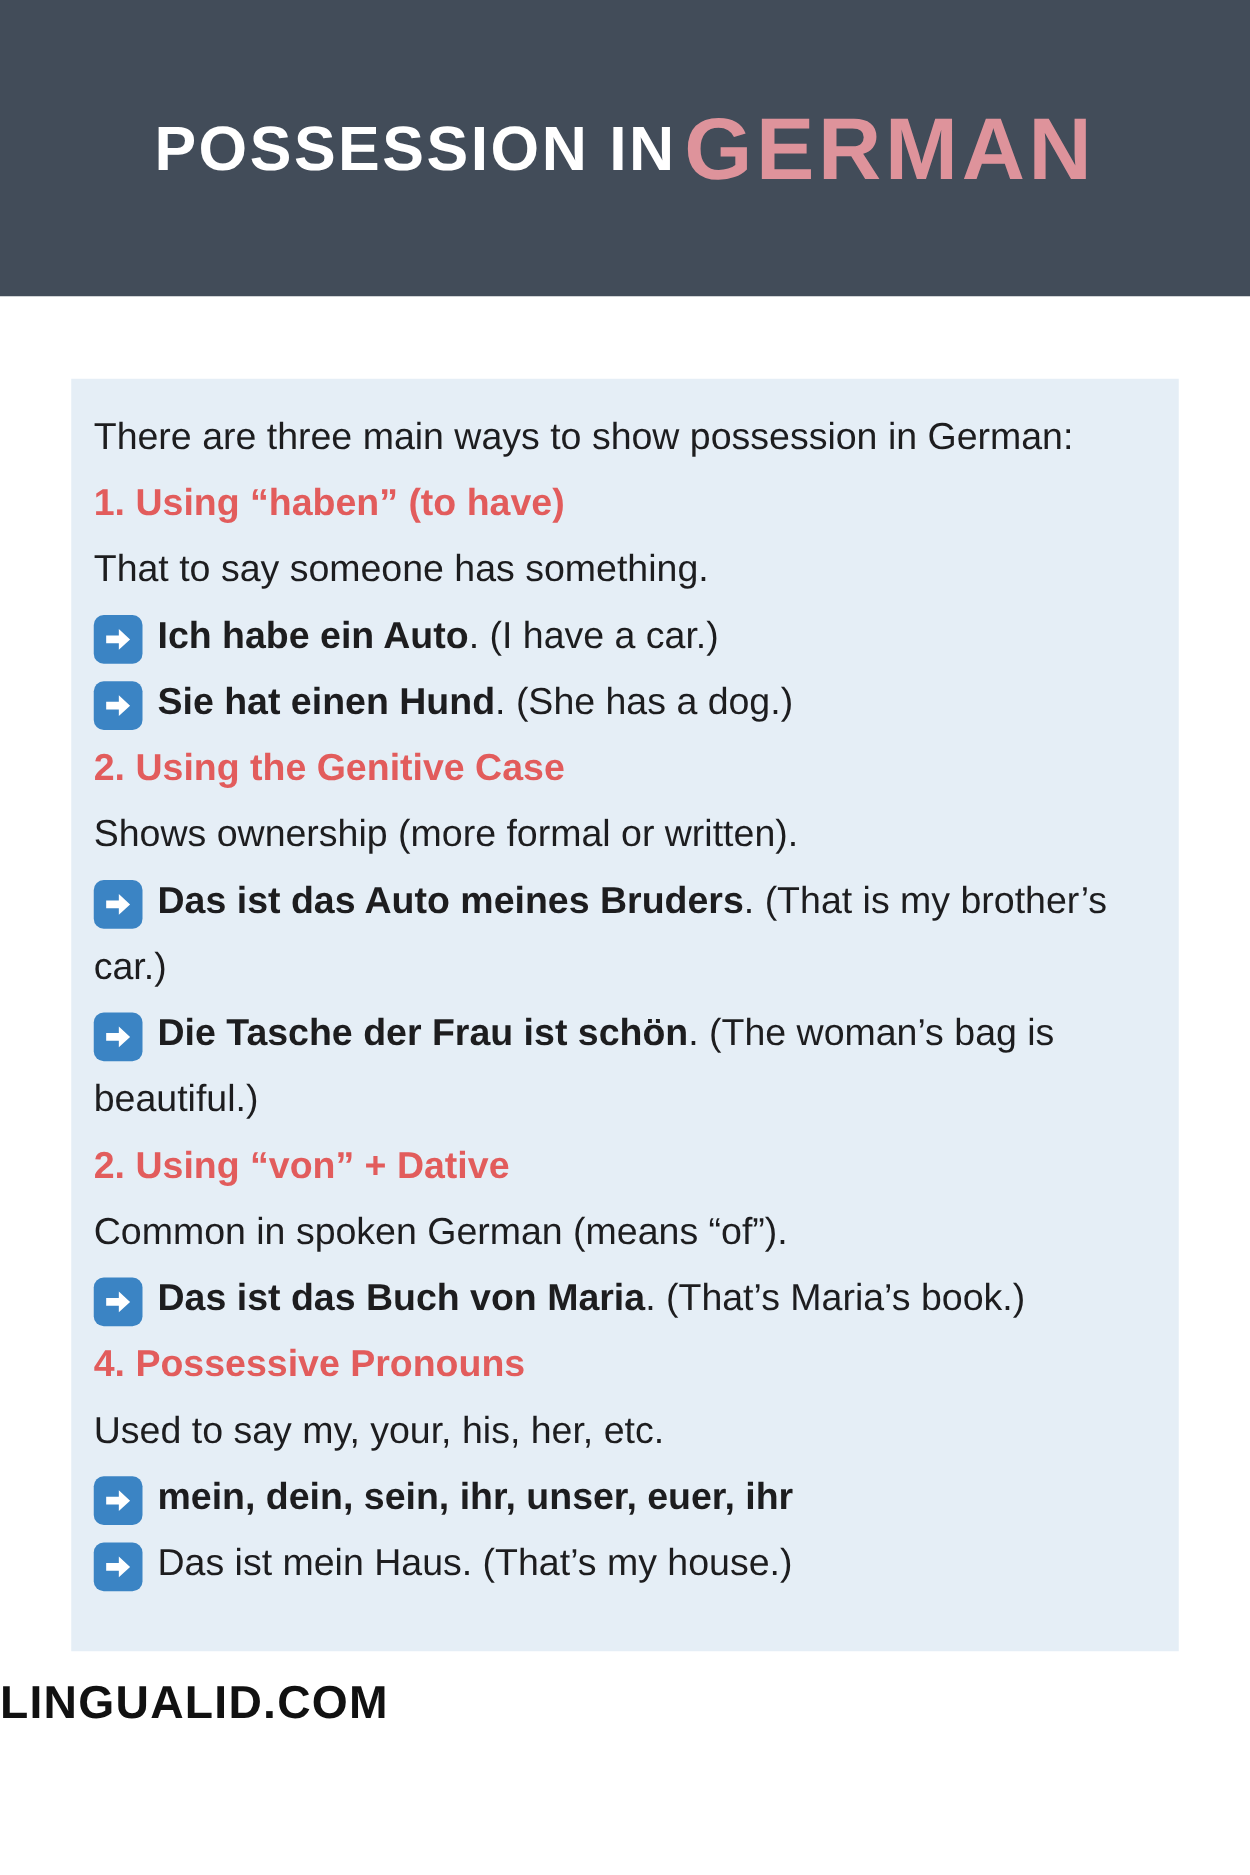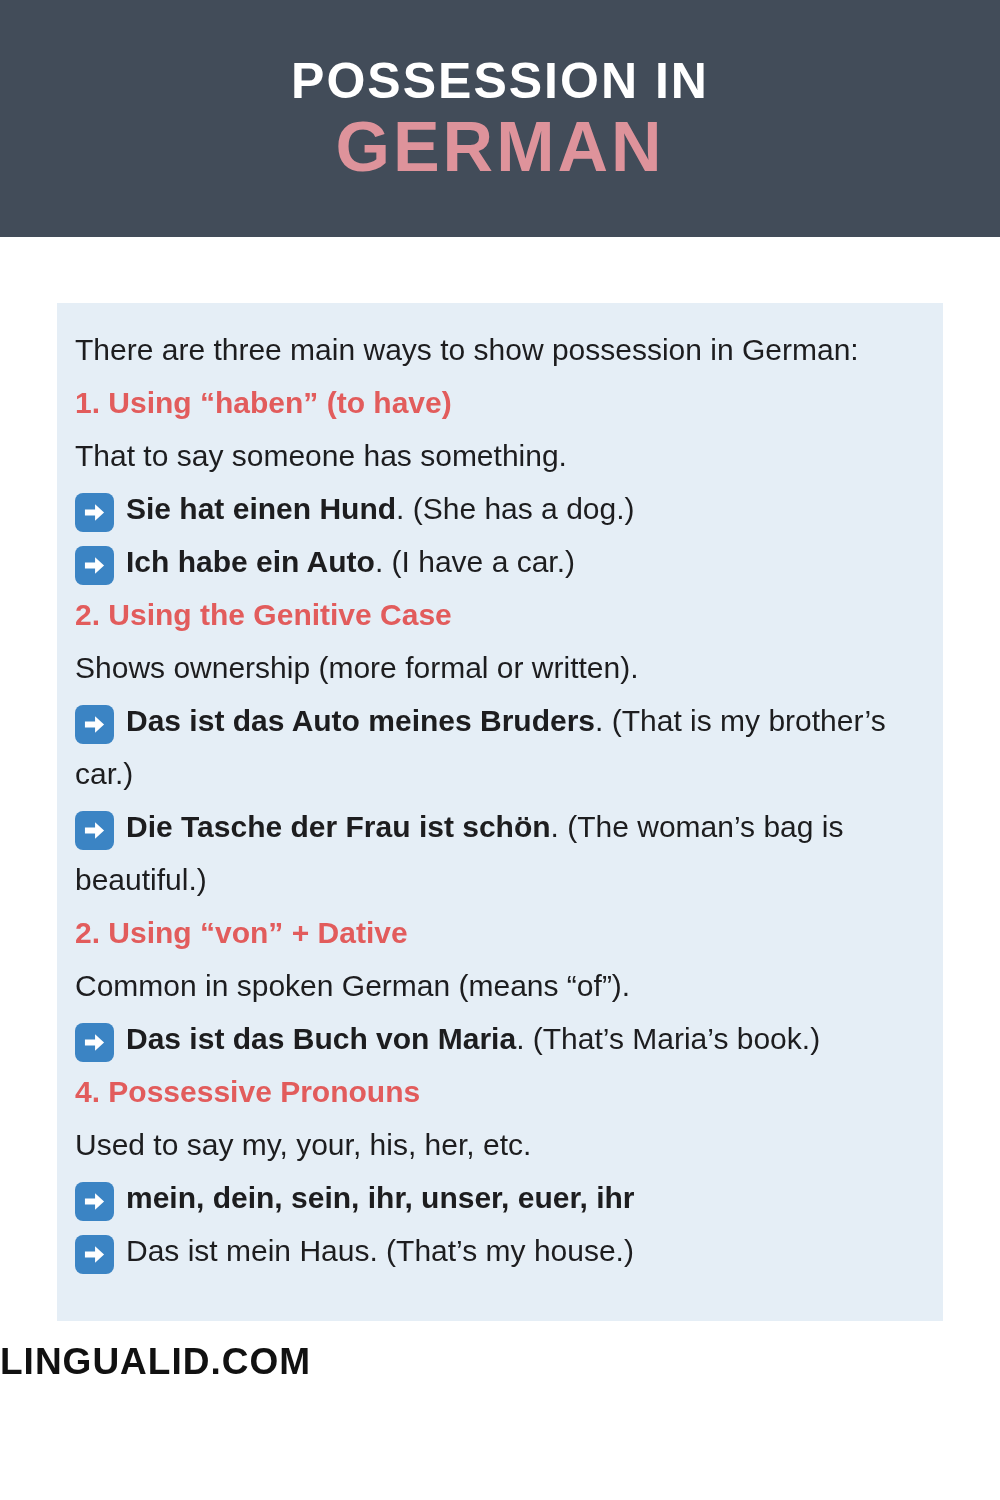--- a/index.html
+++ b/index.html
@@ -9,21 +9,21 @@
     --accent:#e25c5c;
     --arrow-blue:#3b84c4;
     --text:#1d1d1f;
   }
   *{margin:0;padding:0;box-sizing:border-box;}
   html,body{width:1000px;height:1500px;background:#ffffff;
     font-family:"Liberation Sans","DejaVu Sans",sans-serif;color:var(--text);}
   .page{position:relative;width:1000px;height:1500px;overflow:hidden;background:#ffffff;}
 
   .header{height:237px;background:var(--header-bg);
-    display:flex;flex-direction:column;justify-content:center;align-items:center;gap:6px;}
+    display:flex;justify-content:center;align-items:center;gap:6px;}
   .title1{color:#ffffff;font-weight:bold;font-size:50px;letter-spacing:2px;line-height:1;}
   .title2{color:var(--pink);font-weight:bold;font-size:70px;letter-spacing:3px;line-height:1;}
 
   .content-box{width:886px;margin:66px auto 0 auto;background:var(--box-bg);
     padding:20px 18px 44px 18px;}
   .line{font-size:30px;line-height:53px;color:var(--text);}
   .heading{color:var(--accent);font-weight:bold;}
   .line b{font-weight:bold;}
 
   .arrow-icon{display:inline-flex;align-items:center;justify-content:center;
@@ -46,26 +46,26 @@
 
   <main class="content-box">
     <p class="line">There are three main ways to show possession in German:</p>
     <div id="sections">
         <p class="line heading">1. Using “haben” (to have)</p>
         <p class="line">That to say someone has something.</p>
         <p class="line example"><span class="arrow-icon">
             <svg viewBox="0 0 24 24" width="27" height="27" aria-hidden="true">
               <path d="M3.5 9.3h9V4.6l8 7.4-8 7.4v-4.7h-9z" fill="#ffffff"></path>
             </svg>
-          </span><b>Sie hat einen Hund</b><span>. (She has a dog.)</span></p>
+          </span><b>Ich habe ein Auto</b><span>. (I have a car.)</span></p>
         <p class="line example"><span class="arrow-icon">
             <svg viewBox="0 0 24 24" width="27" height="27" aria-hidden="true">
               <path d="M3.5 9.3h9V4.6l8 7.4-8 7.4v-4.7h-9z" fill="#ffffff"></path>
             </svg>
-          </span><b>Ich habe ein Auto</b><span>. (I have a car.)</span></p>
+          </span><b>Sie hat einen Hund</b><span>. (She has a dog.)</span></p>
         <p class="line heading">2. Using the Genitive Case</p>
         <p class="line">Shows ownership (more formal or written).</p>
         <p class="line example"><span class="arrow-icon">
             <svg viewBox="0 0 24 24" width="27" height="27" aria-hidden="true">
               <path d="M3.5 9.3h9V4.6l8 7.4-8 7.4v-4.7h-9z" fill="#ffffff"></path>
             </svg>
           </span><b>Das ist das Auto meines Bruders</b><span>. (That is my brother’s car.)</span></p>
         <p class="line example"><span class="arrow-icon">
             <svg viewBox="0 0 24 24" width="27" height="27" aria-hidden="true">
               <path d="M3.5 9.3h9V4.6l8 7.4-8 7.4v-4.7h-9z" fill="#ffffff"></path>

